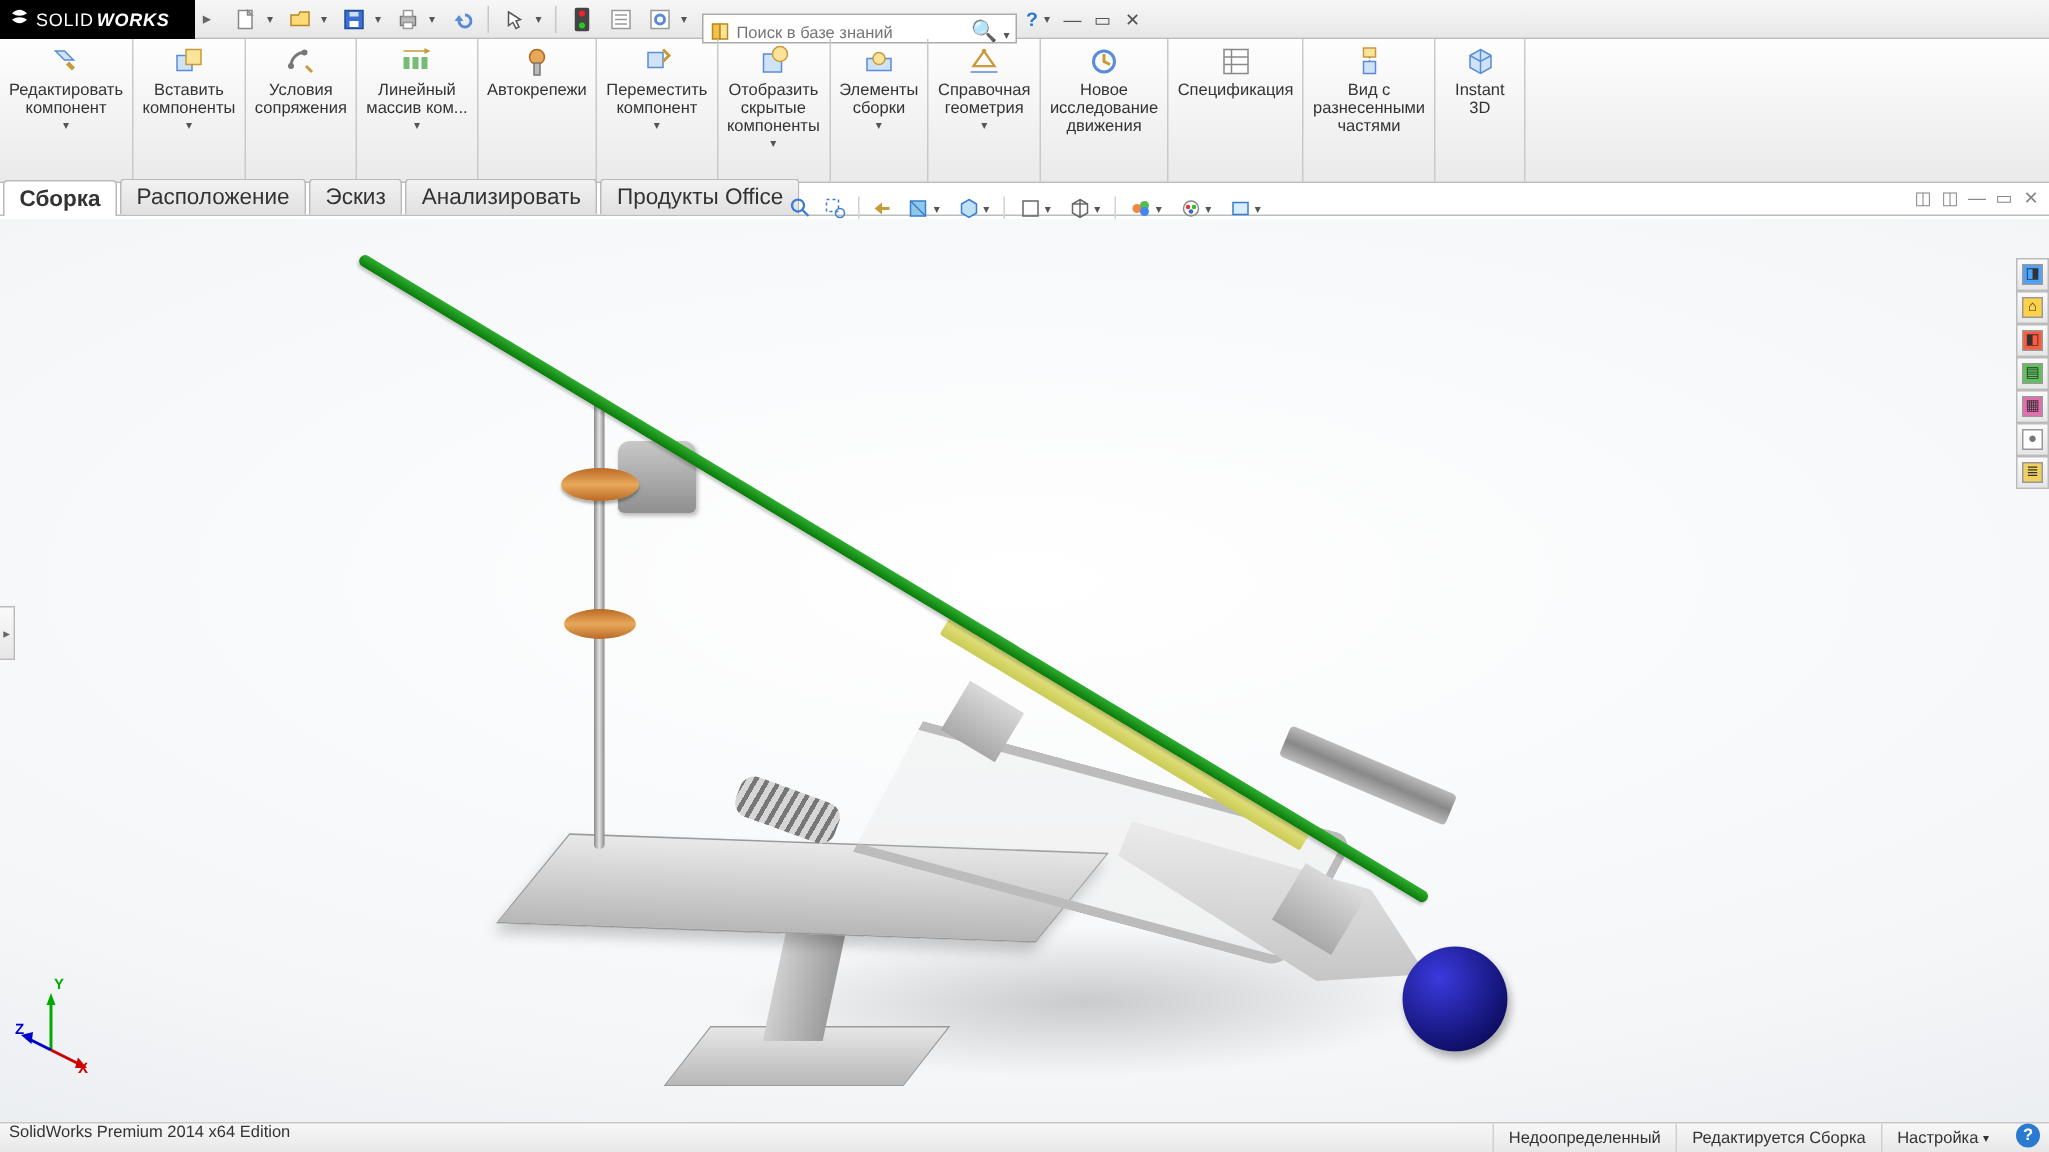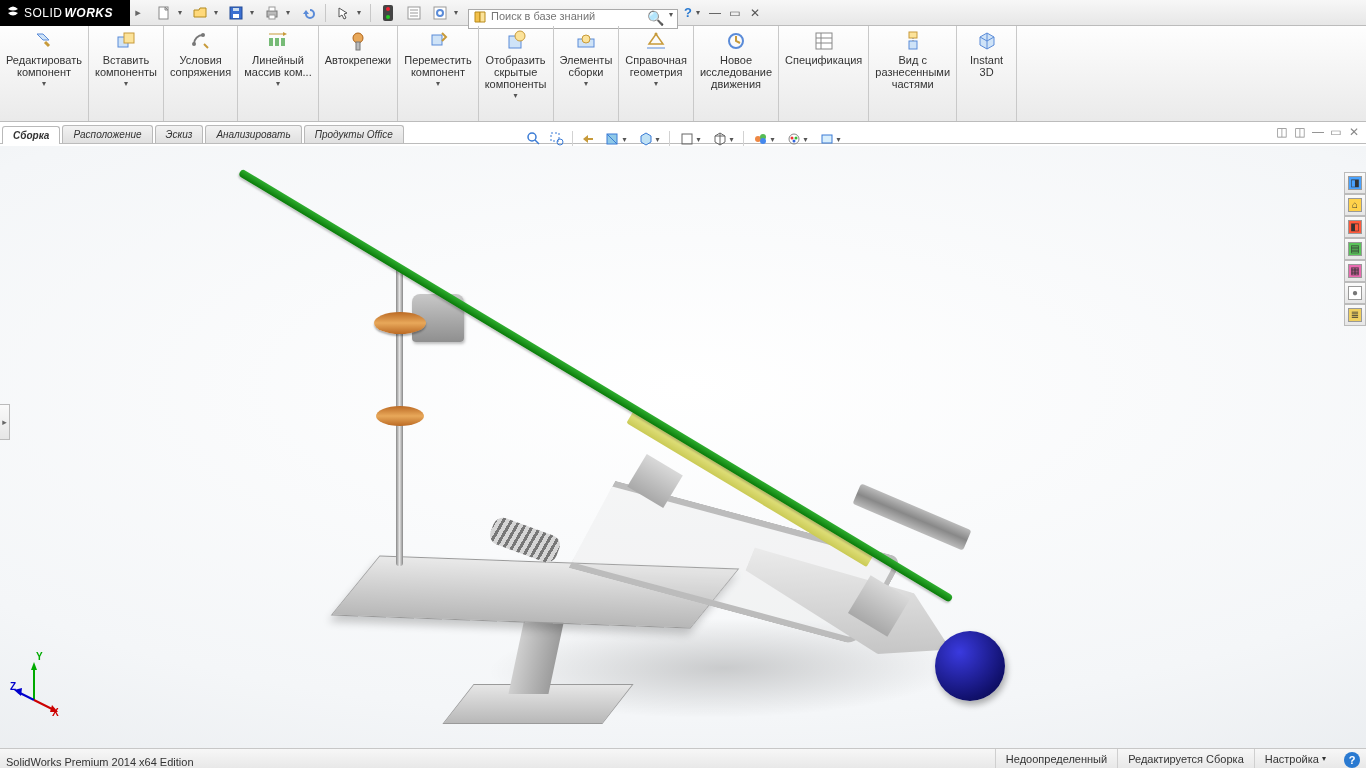--- a/index.html
+++ b/index.html
@@ -11,38 +11,38 @@
   .logo b { font-weight: 700; font-style: italic; margin-left: 2px; }
   .logo-3ds { color:#fff; font-weight:900; font-style:italic; font-size:13px; margin-right:4px;}
   .menu-dd { width:16px; display:flex; align-items:center; justify-content:center; color:#666;}
   .qat { display:flex; align-items:center; height:100%; padding:0 6px; gap:2px;}
   .qat .btn { width:24px; height:22px; display:flex; align-items:center; justify-content:center; border:1px solid transparent; border-radius:2px;}
   .qat .split { width:34px; display:flex;}
   .qat .split .main{flex:1;display:flex;align-items:center;justify-content:center;}
   .qat .split .arr{width:10px;display:flex;align-items:center;justify-content:center;color:#555;font-size:8px;}
   .sep { width:1px; height:18px; background:#c8c8c8; margin:0 3px;}
   .title-area { flex:1; text-align:center; color:#444; font-size:12px;}
-  .search-box { display:flex; align-items:flex-start; background:#fff; border:1px solid #aaa; height:20px; width:210px; padding:0 4px; gap:4px;margin-top:12px;}
+  .search-box { display:flex; align-items:flex-end; background:#fff; border:1px solid #aaa; height:20px; width:210px; padding:0 4px; gap:4px;margin-top:12px;}
   .search-box input { border:none; outline:none; flex:1; font-size:11px; color:#888;}
   .search-box .mag { color:#333; font-size:14px;}
   .help-cluster{ display:flex; align-items:center; gap:4px; padding:0 6px;}
   .winbtns{ display:flex; gap:2px; padding-right:6px;}
   .winbtns span{ width:18px; text-align:center; color:#555; font-size:12px;}
 
   
   .ribbon { height: 96px; background: linear-gradient(#fefefe,#eaeaea); border-bottom:1px solid #bcbcbc; display:flex;}
   .rgroup { border-right:1px solid #c9c9c9; display:flex; flex-direction:column; align-items:center; justify-content:flex-start; padding:3px 6px 0; min-width:60px;}
   .rgroup .ico { height:24px; display:flex; align-items:center; justify-content:center; margin-bottom:1px;}
   .rgroup .lbl { text-align:center; font-size:11px; line-height:12px; color:#333;}
   .rgroup.disabled .lbl{ color:#9a9a9a;}
   .rgroup .dd { font-size:8px; color:#555; margin-top:1px;}
 
   
   .doc-tabs { height:22px; background:#fff; display:flex; align-items:flex-end; padding-left:2px; border-bottom:1px solid #bcbcbc; position:relative;}
-  .dtab { padding:3px 10px; border:1px solid #b9b9b9; border-bottom:none; background:linear-gradient(#f2f2f2,#e0e0e0); margin-right:2px; border-radius:3px 3px 0 0; font-size:10px; color:#333;font-style:italic;}
+  .dtab { padding:3px 10px; border:1px solid #b9b9b9; border-bottom:none; background:linear-gradient(#f2f2f2,#e0e0e0); margin-right:2px; border-radius:3px 3px 0 0; font-size:15px; color:#333;}
   .dtab.active { background:#fff; font-weight:bold; position:relative; top:1px;}
 
   
   .view-tb { position:absolute; top:128px; left:520px; height:22px; display:flex; align-items:center; gap:3px; background:rgba(255,255,255,0); padding:1px 4px;}
   .view-tb .vb{ width:20px; height:20px; display:flex; align-items:center; justify-content:center; color:#555;}
   .view-tb .vb.split{width:30px;}
   .view-tb .vsep{ width:1px; height:16px; background:#d2d2d2; margin:0 2px;}
 
   
   .side-right { position:absolute; right:0; top:172px; width:22px; display:flex; flex-direction:column;}
@@ -73,21 +73,21 @@
   .baseplate{ position:absolute; left:278px; top:498px; width:160px; height:40px; background:linear-gradient(#e6e6e6,#b8b8b8); transform: skewX(-38deg); border:1px solid #9a9a9a;}
   .spring { position:absolute; left:310px; top:340px; width:70px; height:28px; background:repeating-linear-gradient(100deg,#777 0 3px,#d6d6d6 3px 7px); border-radius:10px; transform:rotate(20deg);}
   .frame-r { position:absolute; left:396px; top:332px; width:320px; height:90px; border:6px solid #bcbcbc; border-left:none; border-radius:0 14px 14px 0; transform: skewX(-16deg) rotate(14deg); background:rgba(210,210,210,.15);}
   .blade { position:absolute; left:560px; top:384px; width:220px; height:70px; background:linear-gradient(160deg,#f1f1f1,#bdbdbd); clip-path: polygon(0 25%, 75% 0, 100% 55%, 70% 100%, 0 60%); transform:rotate(22deg); box-shadow:2px 3px 4px rgba(0,0,0,.2);}
   .handle{ position:absolute; left:672px; top:320px; width:120px; height:22px; background:linear-gradient(#bbb,#888,#bbb); border-radius:3px; transform:rotate(23deg);}
   .clamp1{ position:absolute; left:454px; top:276px; width:42px; height:38px; background:linear-gradient(#d9d9d9,#a8a8a8); transform:rotate(31deg);}
   .clamp2{ position:absolute; left:676px; top:398px; width:46px; height:44px; background:linear-gradient(#d9d9d9,#a8a8a8); transform:rotate(31deg);}
   .sh-plate{ position:absolute; left:430px; top:296px; width:280px; height:14px; background:linear-gradient(#e9e98a,#caca55); transform:rotate(31deg); border-radius:2px;}
 
   
-  .status { position:absolute; left:0; right:0; bottom:0; height:20px; background:linear-gradient(#f7f7f7,#e8e8e8); border-top:1px solid #c7c7c7; display:flex; align-items:flex-end; font-size:11px; color:#333; padding:0 6px;}
+  .status { position:absolute; left:0; right:0; bottom:0; height:20px; background:linear-gradient(#f7f7f7,#e8e8e8); border-top:1px solid #c7c7c7; display:flex; align-items:flex-start; font-size:11px; color:#333; padding:0 6px;}
   .status .spacer{ flex:1;}
   .status .cell{ padding:0 10px; border-left:1px solid #cfcfcf; height:100%; display:flex; align-items:center;}
   .status .qm{ width:16px;height:16px;border-radius:50%;background:#2a7ad1;color:#fff;display:flex;align-items:center;justify-content:center;font-weight:bold;margin-left:8px;}
 
   svg{ display:block;}
 </style>
 </head>
 <body>
 
 <div class="menubar">

